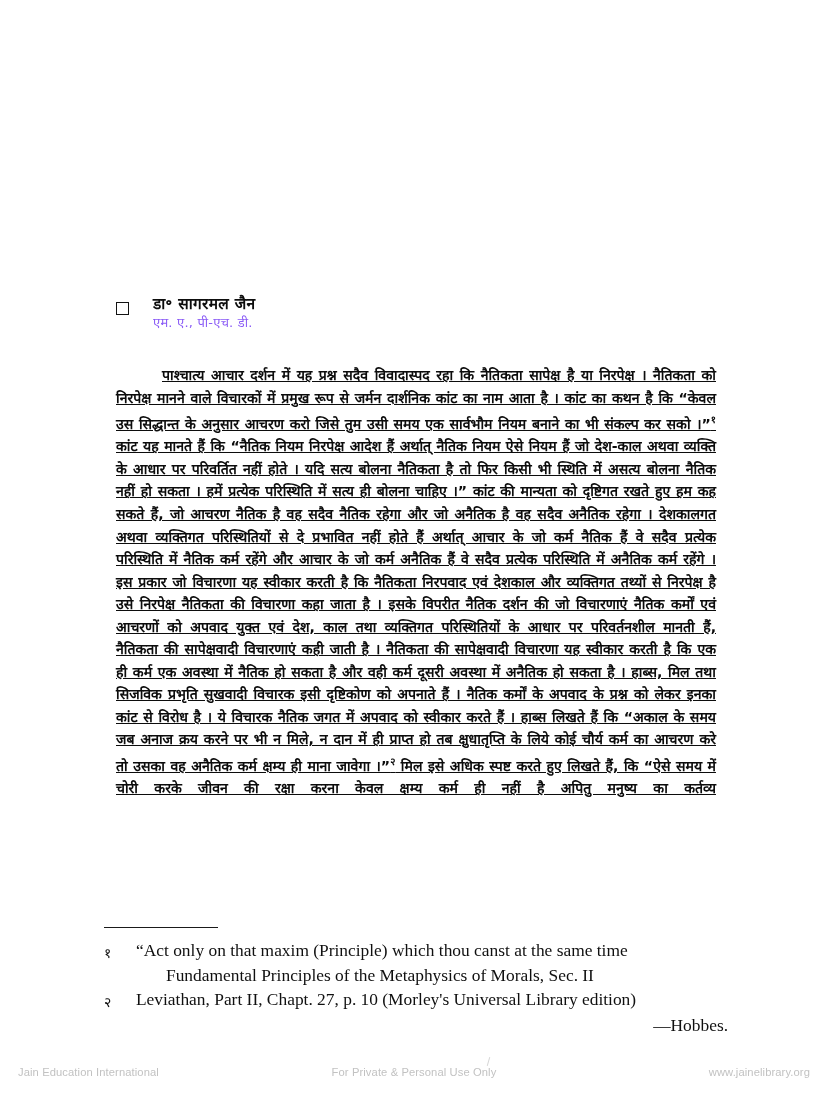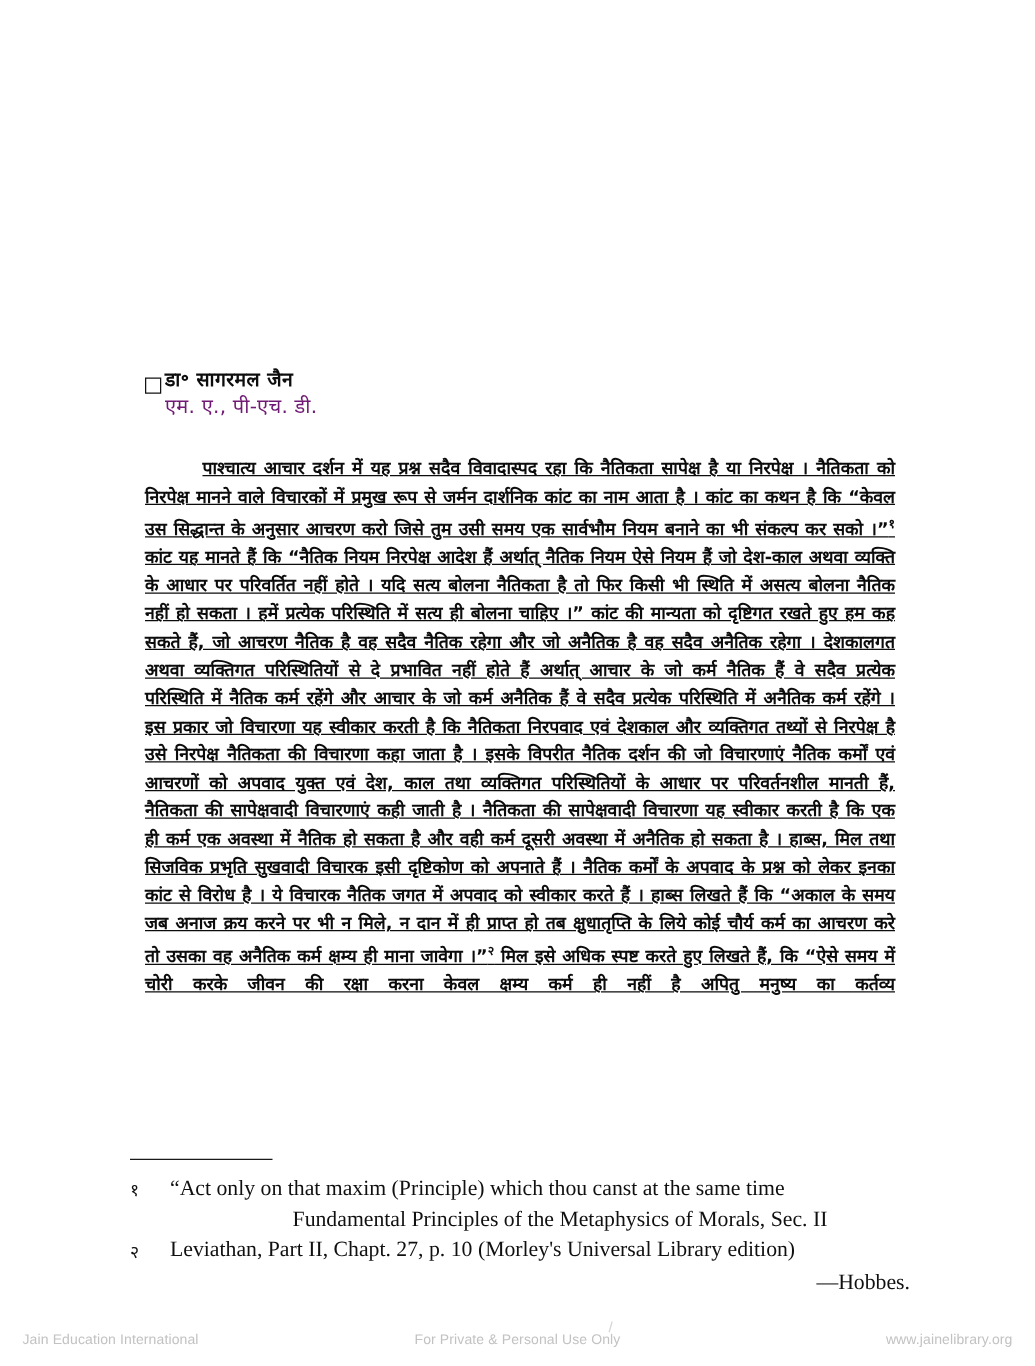--- a/index.html
+++ b/index.html
@@ -43,21 +43,21 @@
     letter-spacing: 0.8px;
   }
 
   
   .byline {
     position: absolute;
     left: 116px;
     top: 296px;
     display: flex;
     align-items: flex-start;
-    gap: 3px;
+    gap: 24px;
   }
   .byline-bullet {
     display: inline-block;
     width: 11px;
     height: 11px;
     border: 1.8px solid #131313;
     margin-top: 6px;
     flex: 0 0 auto;
     background: transparent;
   }
@@ -66,23 +66,23 @@
   }
   .byline-name {
     font-family: "DejaVu Sans", sans-serif;
     font-weight: bold;
     font-size: 15.5px;
     color: #0d0d0d;
     letter-spacing: 0.3px;
   }
   .byline-degrees {
     font-family: "DejaVu Sans", sans-serif;
-    font-size: 16px;
+    font-size: 13px;
     font-weight: normal;
-    color: #701a75;
+    color: #8b5cf6;
     margin-top: 3px;
     letter-spacing: 0.2px;
   }
 
   
   .body-block {
     position: absolute;
     left: 116px;
     top: 364px;
     width: 600px;
@@ -140,21 +140,20 @@
     font-weight: normal;
     width: 32px;
     flex: 0 0 32px;
     padding-top: 3px;
     color: #121212;
   }
   .fn-body {
     flex: 1 1 auto;
   }
   .fn-src-line {
-    text-align: center;
     padding-left: 30px;
     white-space: nowrap;
   }
   .fn-attrib {
     text-align: right;
     padding-right: 2px;
     margin-top: 1px;
   }
 
   

